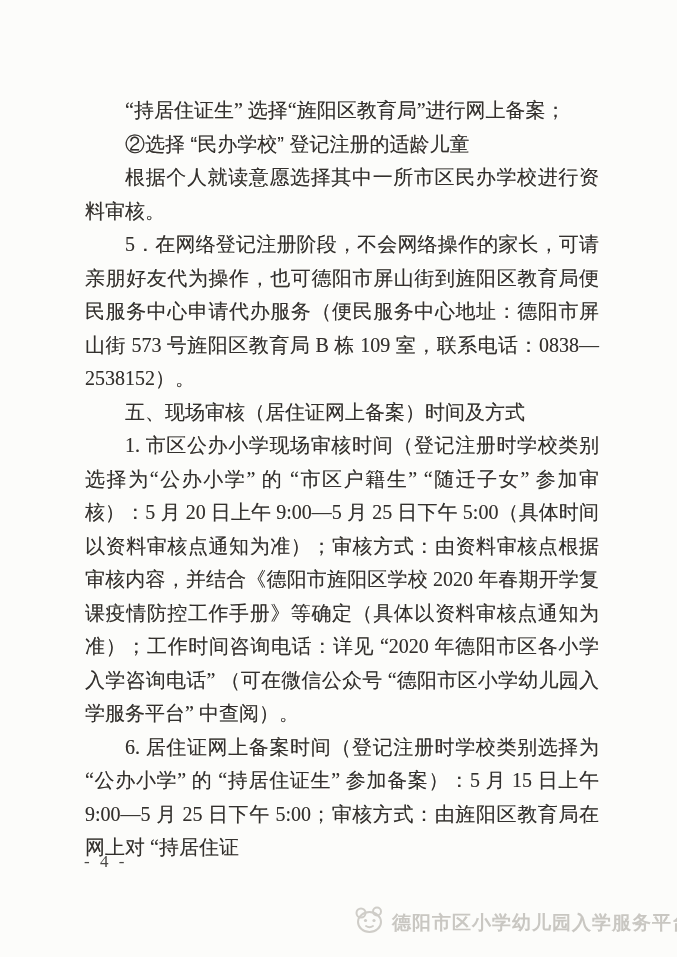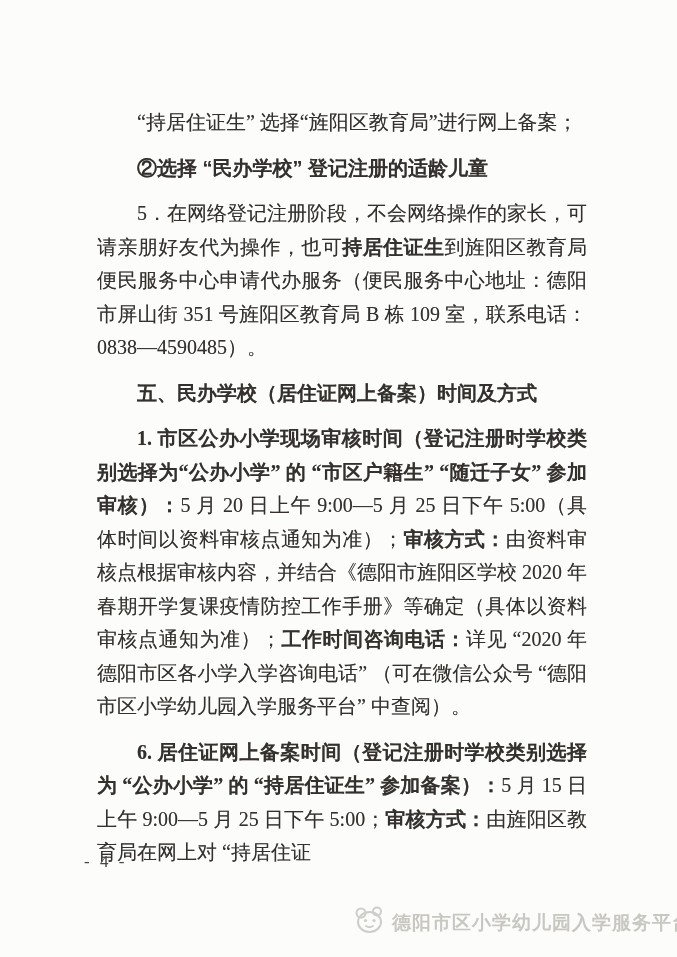--- a/index.html
+++ b/index.html
@@ -16,27 +16,27 @@
   }
   .doc {
     position: absolute;
     left: 85px; top: 94px; width: 514px;
     font-size: 20px;
     line-height: 33.5px;
     color: #33302d;
     text-align: justify;
     text-shadow: 0 0 0.6px rgba(55,50,45,0.45);
   }
-  .para { margin: 12px; text-indent: 2em; }
+  .para { margin: 0; text-indent: 2em; }
   .para.heading, .para.subhead {
     font-family: "Liberation Sans", sans-serif;
     font-weight: bold;
   }
   .seg { font-weight: normal; }
-  .seg.bold { font-weight: bold; }
+  .seg.bold { font-weight: normal; }
   .page-num {
     position: absolute;
     left: 84px; top: 852px;
     font-size: 17px;
     letter-spacing: 3px;
     color: #4a4845;
     font-family: "Liberation Serif", serif;
   }
   .footer {
     position: absolute;
@@ -52,22 +52,23 @@
   .mascot { display: inline-block; }
 </style>
 </head>
 <body>
 
 <div class="page" style="background: rgb(252, 252, 250);">
 
   <div class="doc" id="doc-body" style="color: rgb(51, 48, 45);">
       <p class="para body"><span class="seg">“持居住证生” 选择“旌阳区教育局”进行网上备案；</span></p>
       <p class="para subhead"><span class="seg bold">②选择 “民办学校” 登记注册的适龄儿童</span></p>
-      <p class="para body"><span class="seg">5．在网络登记注册阶段，不会网络操作的家长，可请亲朋好友代为操作，也可</span><span class="seg bold">持居住证生</span><span class="seg">到旌阳区教育局便民服务中心申请代办服务（便民服务中心地址：德阳市屏山街 351 号旌阳区教育局 B 栋 109 室，联系电话：0838—4590485）。</span></p>
-      <p class="para heading"><span class="seg bold">五、民办学校（居住证网上备案）时间及方式</span></p>
+      <p class="para body"><span class="seg">根据个人就读意愿选择其中一所市区民办学校进行资料审核。</span></p>
+      <p class="para body"><span class="seg">5．在网络登记注册阶段，不会网络操作的家长，可请亲朋好友代为操作，也可</span><span class="seg bold">德阳市屏山街</span><span class="seg">到旌阳区教育局便民服务中心申请代办服务（便民服务中心地址：德阳市屏山街 573 号旌阳区教育局 B 栋 109 室，联系电话：0838—2538152）。</span></p>
+      <p class="para heading"><span class="seg bold">五、现场审核（居住证网上备案）时间及方式</span></p>
       <p class="para body"><span class="seg bold">1. 市区公办小学现场审核时间（登记注册时学校类别选择为“公办小学” 的 “市区户籍生” “随迁子女” 参加审核）：</span><span class="seg">5 月 20 日上午 9:00—5 月 25 日下午 5:00（具体时间以资料审核点通知为准）；</span><span class="seg bold">审核方式：</span><span class="seg">由资料审核点根据审核内容，并结合《德阳市旌阳区学校 2020 年春期开学复课疫情防控工作手册》等确定（具体以资料审核点通知为准）；</span><span class="seg bold">工作时间咨询电话：</span><span class="seg">详见 “2020 年德阳市区各小学入学咨询电话” （可在微信公众号 “德阳市区小学幼儿园入学服务平台” 中查阅）。</span></p>
       <p class="para body"><span class="seg bold">6. 居住证网上备案时间（登记注册时学校类别选择为 “公办小学” 的 “持居住证生” 参加备案）：</span><span class="seg">5 月 15 日上午 9:00—5 月 25 日下午 5:00；</span><span class="seg bold">审核方式：</span><span class="seg">由旌阳区教育局在网上对 “持居住证</span></p>
     </div>
 
   <div class="page-num">- 4 -</div>
 
   <div class="footer" style="color: rgb(201, 199, 194);">
     <span class="mascot">
       <svg width="34" height="28" viewBox="0 0 34 28" fill="none" xmlns="http://www.w3.org/2000/svg">
         <circle cx="8" cy="7" r="4.5" stroke="#cfcdc8" stroke-width="2" fill="none"></circle>

